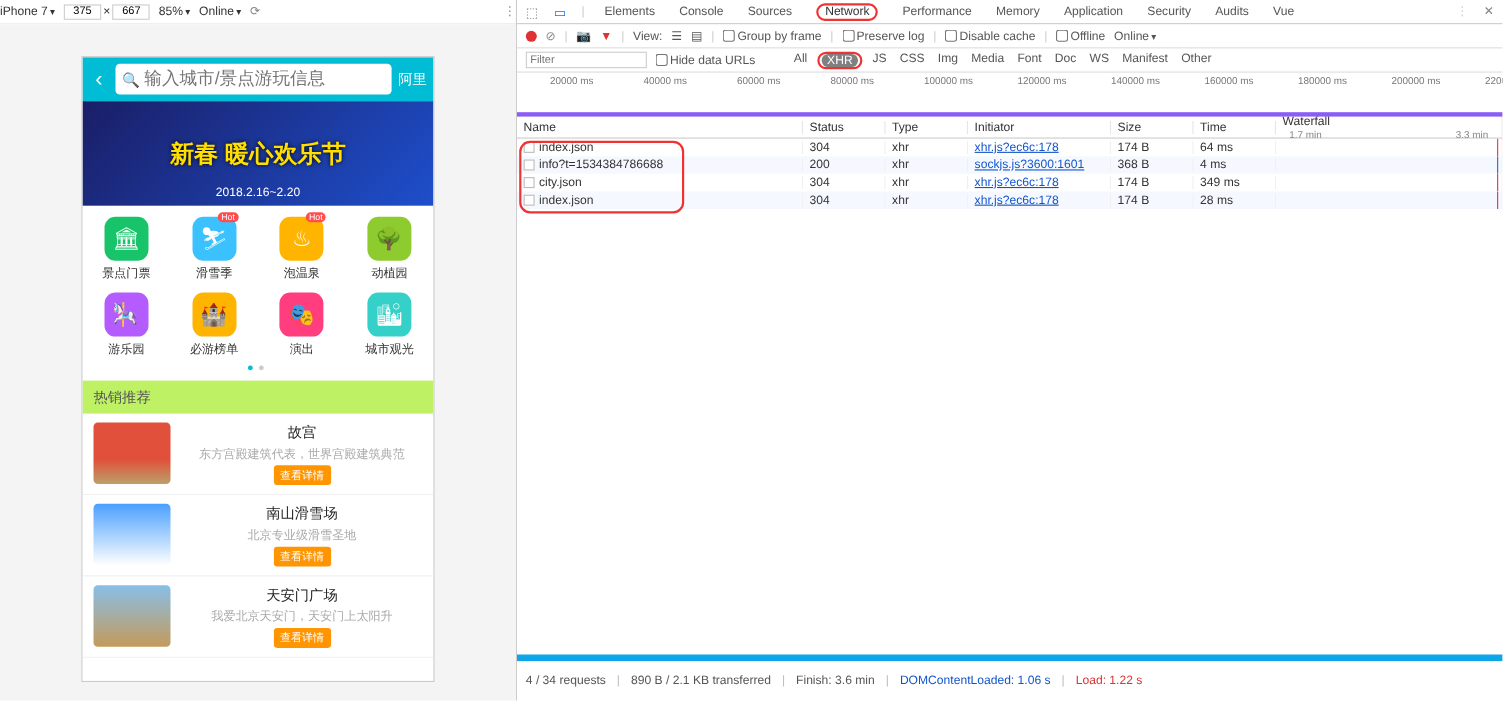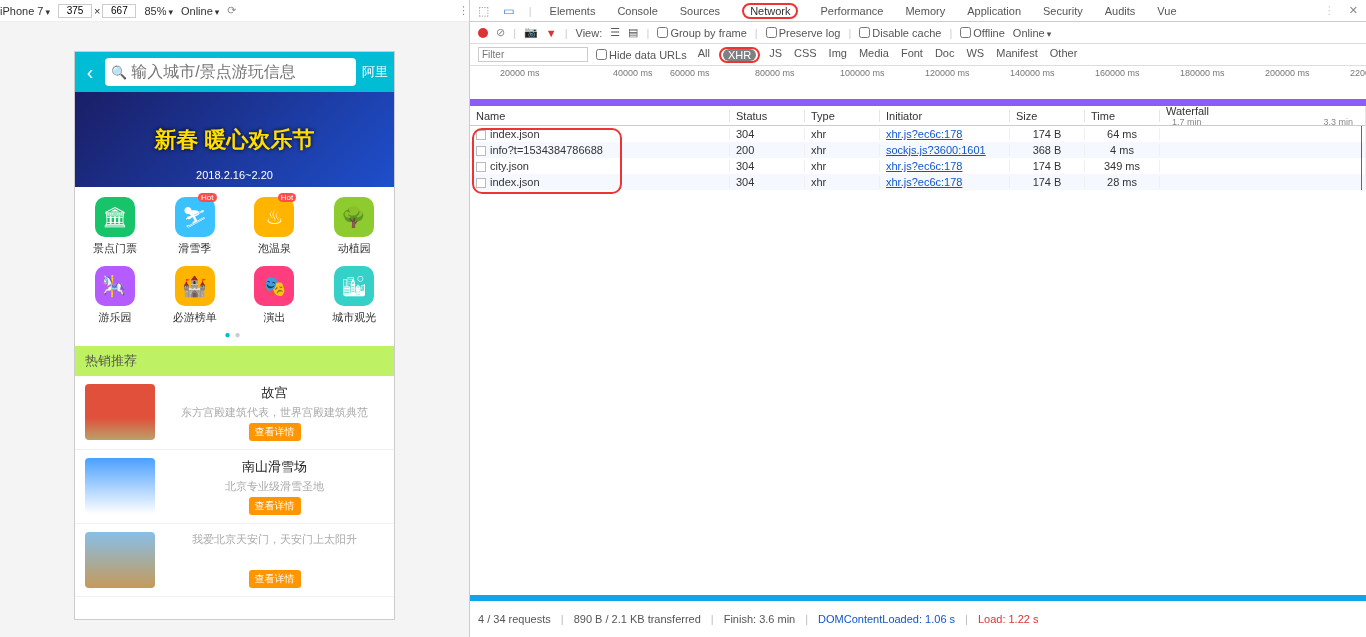--- a/index.html
+++ b/index.html
@@ -60,32 +60,32 @@
 .rec-dot{width:10px;height:10px;border-radius:50%;background:#d33;}
 .chk{display:flex; align-items:center; gap:2px;}
 .chk input{width:11px;height:11px;}
 
 .dt-filterbar{height:22px; border-bottom:1px solid #ddd; display:flex; align-items:center; gap:8px; font-size:11px; color:#555; padding:0 8px; white-space:nowrap; overflow:hidden;}
 .dt-filterbar input.filter{width:110px; height:15px; font-size:10px; border:1px solid #ccc; padding:0 3px;}
 .ftype{cursor:pointer; padding:0 3px;}
 .ftype.xhr{background:#808080; color:#fff; border-radius:7px; padding:0 5px;}
 .ftype.xhr-wrap{border:2px solid #e33; border-radius:10px; padding:0 2px; display:inline-flex;}
 
-.timeline{height:40px; border-bottom:7px solid #8b5cf6; position:relative; font-size:9px; color:#777;}
+.timeline{height:40px; border-bottom:4px solid #8b5cf6; position:relative; font-size:9px; color:#777;}
 .timeline .tick{position:absolute; top:2px;}
 .timeline::after{content:""; position:absolute; left:0; right:0; top:16px; height:16px; }
 
 .net-table-head{display:grid; grid-template-columns:260px 75px 75px 130px 75px 75px 1fr; height:20px; font-size:11px; color:#333; border-bottom:1px solid #ccc; align-items:center;}
 .net-table-head > div{padding:0 6px; border-right:1px solid #e5e5e5; white-space:nowrap; overflow:hidden;}
 .net-body{flex:1; overflow:auto; font-size:11px; color:#333; position:relative;}
 .net-row{display:grid; grid-template-columns:260px 75px 75px 130px 75px 75px 1fr; height:16px; align-items:center;}
 .net-row.alt{background:#f5f9ff;}
 .net-row > div{padding:0 6px; border-right:1px solid #f0f0f0; white-space:nowrap; overflow:hidden;}
 .net-row .init{color:#15c; text-decoration:underline; cursor:pointer;}
-.net-row .num{text-align:center;}
+.net-row .num{text-align:left;}
 .name-icon{display:inline-block;width:10px;height:10px;border:1px solid #bbb;background:#fff;margin-right:4px;vertical-align:middle;}
 .row-box{position:absolute; left:2px; top:2px; width:150px; height:66px; border:2.5px solid #e33; border-radius:10px; pointer-events:none;}
 
 .waterfall-head{display:flex;justify-content:space-between;padding:0 6px;font-size:9px;color:#888;}
 .wfline{position:relative; height:100%;}
 .wfline span{position:absolute; right:3px; top:0; bottom:0; width:1px; background:#c36;}
 .wfline span.b{background:#36a;}
 .wfline span.r{background:#e33;}
 
 .statusbar{height:30px; border-top:6px solid #0ea5e9; display:flex; align-items:center; gap:10px; font-size:11px; padding:18px 8px; color:#555;}
@@ -179,20 +179,21 @@
               <div class="rec-thumb th2"></div>
               <div class="rec-body">
                 <div class="rec-title">南山滑雪场</div>
                 <div class="rec-sub">北京专业级滑雪圣地</div>
                 <div class="rec-btn">查看详情</div>
               </div>
             </div>
             <div class="rec-item">
               <div class="rec-thumb th3"></div>
               <div class="rec-body">
+                <div class="rec-title">天安门广场</div>
                 <div class="rec-sub">我爱北京天安门，天安门上太阳升</div>
                 <div class="rec-btn">查看详情</div>
               </div>
             </div>
           </div>
       </div>
     </div>
   </div>
 
   <div class="right-panel">
@@ -248,40 +249,40 @@
         </label>
       <span class="tri">Online</span>
     </div>
 
     <div class="dt-filterbar">
       <input class="filter" placeholder="Filter" style="">
       <label class="chk">
           <input type="checkbox" style="">
           <span>Hide data URLs</span>
         </label>
-      <div id="ftypes" style="display:flex;gap:6px;">
+      <div id="ftypes" style="display:flex;gap:6px;margin-left:24px;">
           <span class="ftype">All</span>
           <span class="ftype xhr-wrap">
             <span class="ftype xhr">XHR</span>
           </span>
           <span class="ftype">JS</span>
           <span class="ftype">CSS</span>
           <span class="ftype">Img</span>
           <span class="ftype">Media</span>
           <span class="ftype">Font</span>
           <span class="ftype">Doc</span>
           <span class="ftype">WS</span>
           <span class="ftype">Manifest</span>
           <span class="ftype">Other</span>
         </div>
     </div>
 
     <div class="timeline" id="timeline">
         <span class="tick" style="left: 30px;">20000 ms</span>
-        <span class="tick" style="left: 115px; margin-left: 28px;">40000 ms</span>
+        <span class="tick" style="left: 115px;">40000 ms</span>
         <span class="tick" style="left: 200px;">60000 ms</span>
         <span class="tick" style="left: 285px;">80000 ms</span>
         <span class="tick" style="left: 370px;">100000 ms</span>
         <span class="tick" style="left: 455px;">120000 ms</span>
         <span class="tick" style="left: 540px;">140000 ms</span>
         <span class="tick" style="left: 625px;">160000 ms</span>
         <span class="tick" style="left: 710px;">180000 ms</span>
         <span class="tick" style="left: 795px;">200000 ms</span>
         <span class="tick" style="left: 880px;">22000</span>
       </div>

